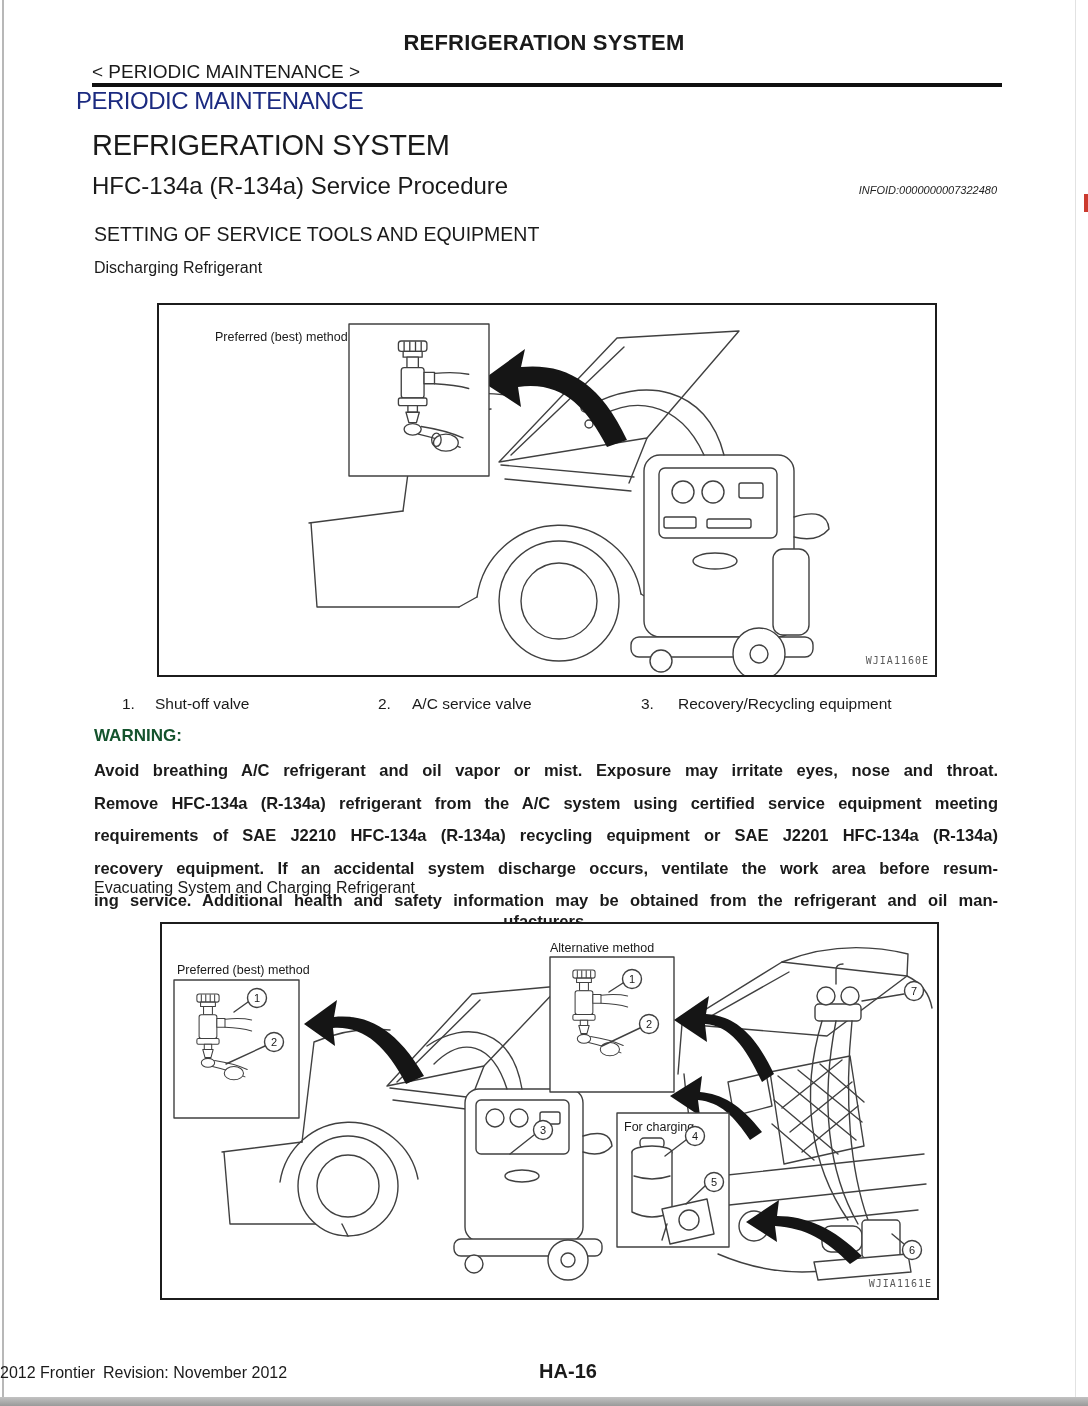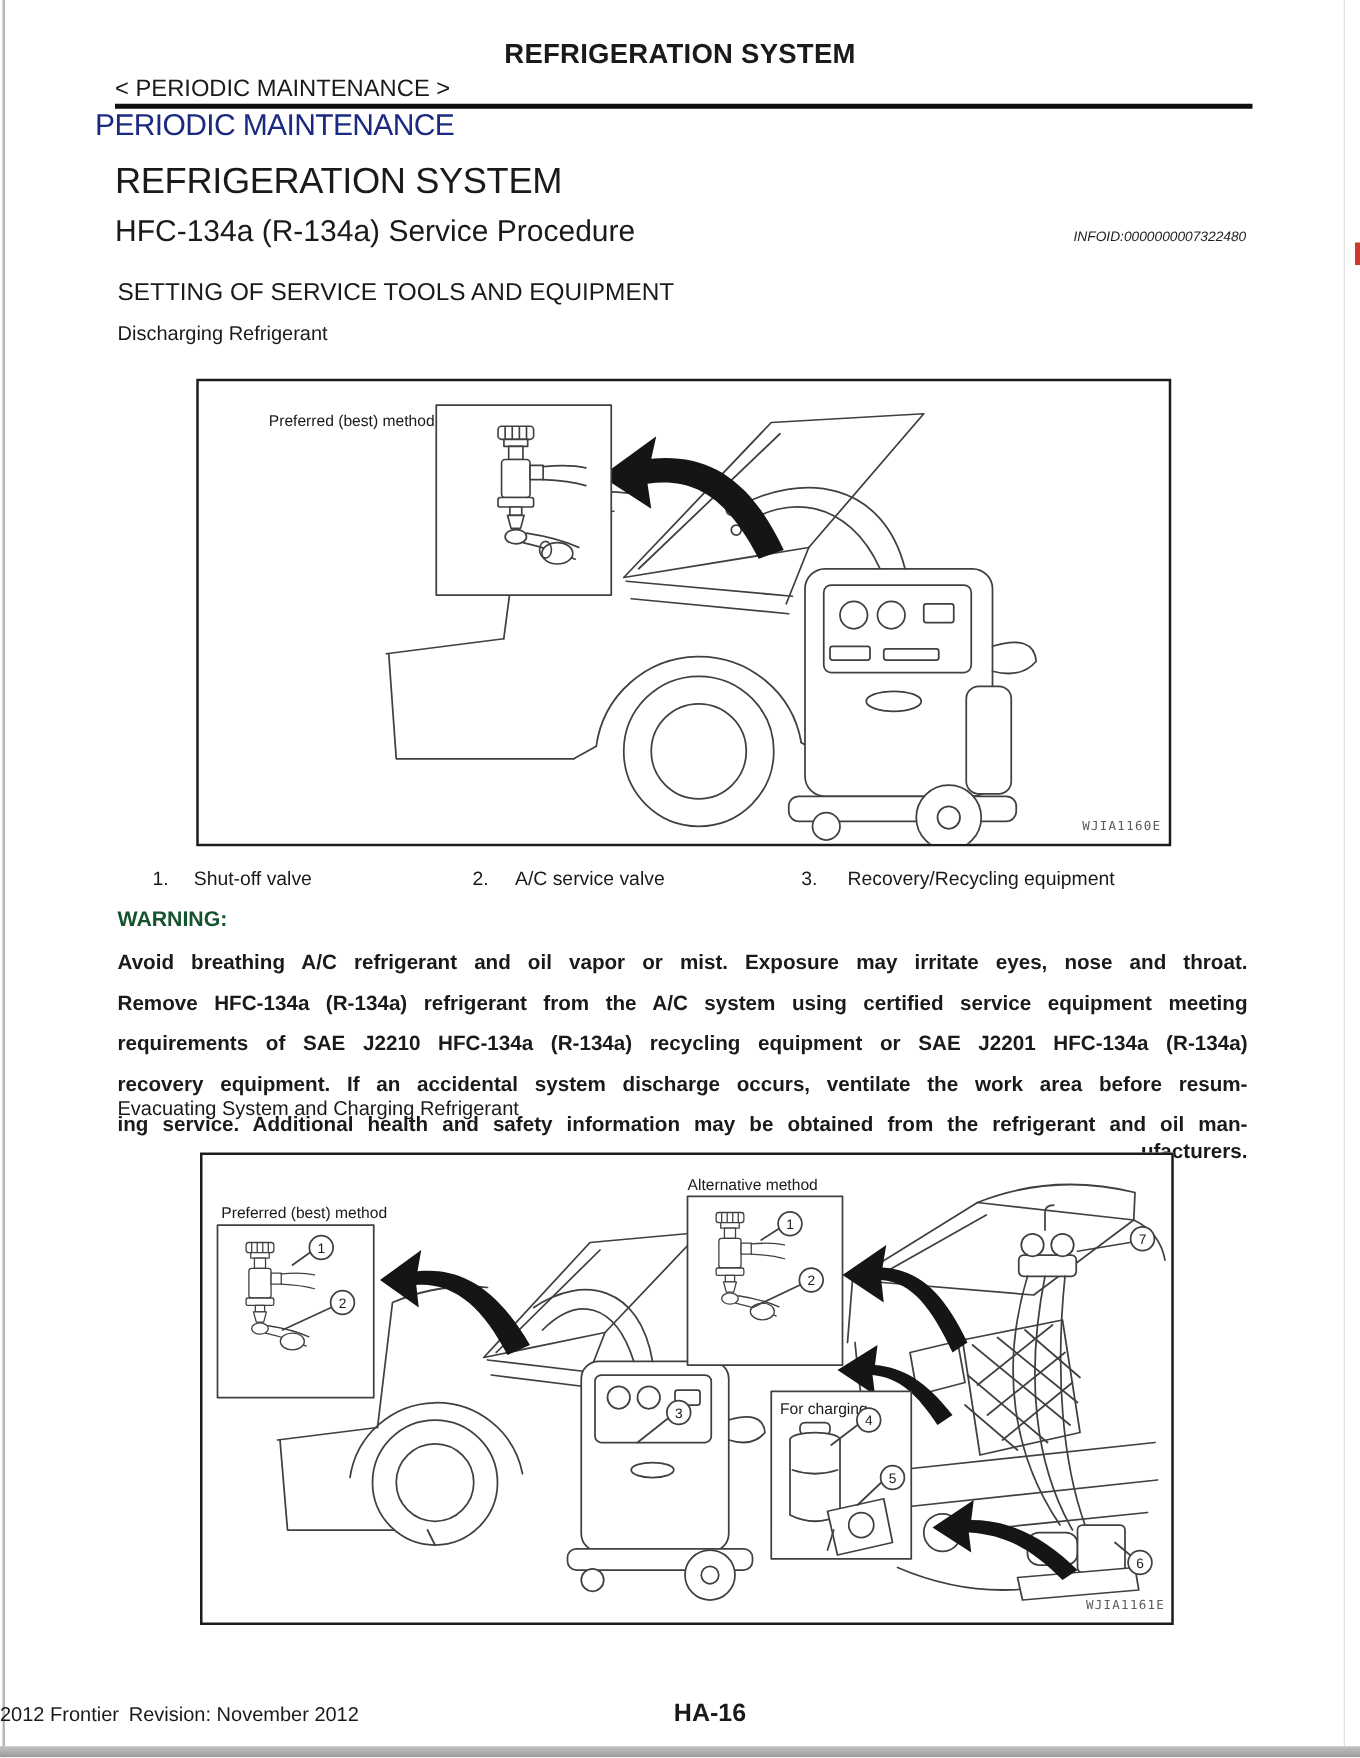--- a/index.html
+++ b/index.html
@@ -33,21 +33,21 @@
 
   .legend-row{left:0;top:695px;width:1088px;height:20px;font-size:15.5px;}
   .legend-row span{position:absolute;top:0;}
   .ln1{left:122px;} .ll1{left:155px;}
   .ln2{left:378px;} .ll2{left:412px;}
   .ln3{left:641px;} .ll3{left:678px;}
 
   .warning-label{left:94px;top:726px;font-size:17px;font-weight:bold;color:#14532d;}
   .warning-body{left:94px;top:748px;width:904px;font-size:16.5px;font-weight:bold;line-height:20.5px;}
   .warning-body .jline{text-align:justify;text-align-last:justify;margin-top:12px;}
-  .warning-body .lline{text-align:right;}
+  .warning-body .lline{text-align:center;}
 
   .footer-rev{left:103px;top:1364px;font-size:16px;}
   .footer-page{left:0;top:1360px;width:1088px;text-align:center;font-size:20px;font-weight:bold;margin-left:24px;}
   .footer-model{left:0;top:1364px;width:999px;text-align:left;font-size:16px;}
 
   .art{stroke:#404040;stroke-width:1.4;fill:none;stroke-linecap:round;stroke-linejoin:round;}
   .artw{stroke:#404040;stroke-width:1.4;fill:#ffffff;stroke-linecap:round;stroke-linejoin:round;}
   .blackfill{fill:#151515;stroke:none;}
   .inset-label{font-size:12.5px;fill:#1a1a1a;font-family:"Liberation Sans",sans-serif;}
   .img-code{font-size:10px;fill:#5a5a5a;font-family:"DejaVu Sans Mono",monospace;letter-spacing:1px;}

